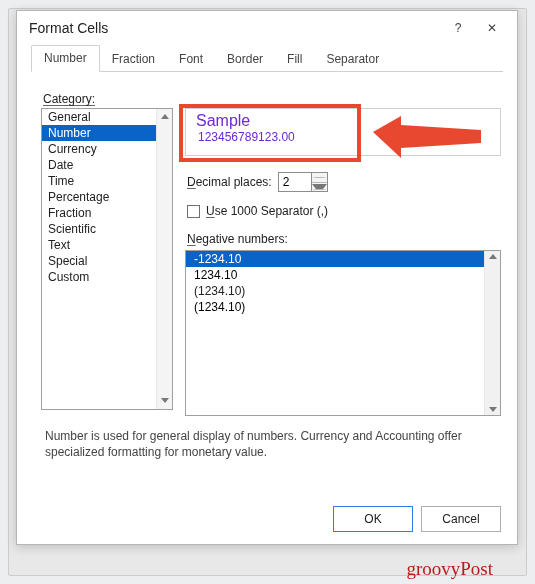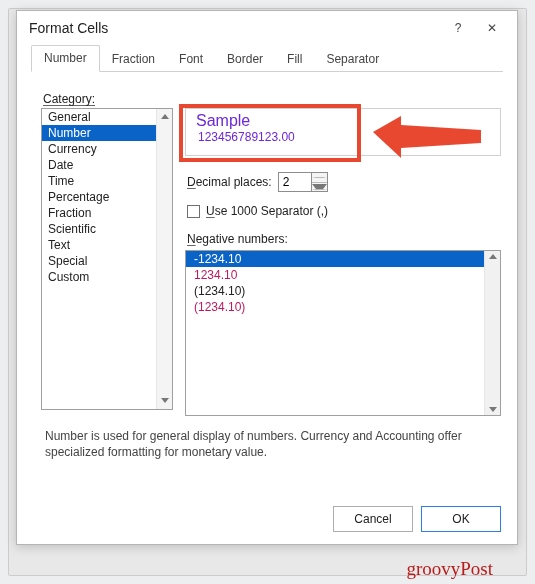--- a/index.html
+++ b/index.html
@@ -94,21 +94,21 @@
   .spin-btns div:first-child{ border-bottom:1px solid #b8b8b8;}
   .chk { display:flex; align-items:center; margin:12px 0 0 2px;}
   .chkbox { width:13px; height:13px; border:1px solid #6f6f6f; margin-right:6px; background:#fff;}
   .neglbl{ margin:14px 0 4px 2px;}
   .neglist{
     border:1px solid #9f9f9f; height:166px; position:relative; background:#fff;
     width:100%;
   }
   .neglist .item{ padding:1px 8px; }
   .neglist .item.sel{ background:#0a63c7; color:#fff;}
-  .red{ color:#be185d; }
+  .red{ color:#000000; }
   .neglist .sb{position:absolute; right:0; top:0; bottom:0; width:16px; background:#f1f1f1; border-left:1px solid #e6e6e6;}
   .tri { width:0;height:0;border-left:4px solid transparent;border-right:4px solid transparent;}
   .tri.up{border-bottom:5px solid #777;}
   .tri.dn{border-top:5px solid #777;}
   .desc{
     margin:12px 4px 8px;
     color:#444; line-height:1.35;
   }
   .footer{
     position:absolute; bottom:12px; right:16px;
@@ -228,22 +228,22 @@
               </div>
           </div>
         </div>
       </div>
     </div>
 
     <div class="desc">Number is used for general display of numbers.  Currency and Accounting offer specialized formatting for monetary value.</div>
   </div>
 
   <div class="footer">
+    <div class="btn primary">
+        <span>OK</span>
+      </div>
     <div class="btn">
         <span>Cancel</span>
       </div>
-    <div class="btn primary">
-        <span>OK</span>
-      </div>
   </div>
 </div>
 
 <div class="watermark">groovyPost</div>
 
 </body></html>

